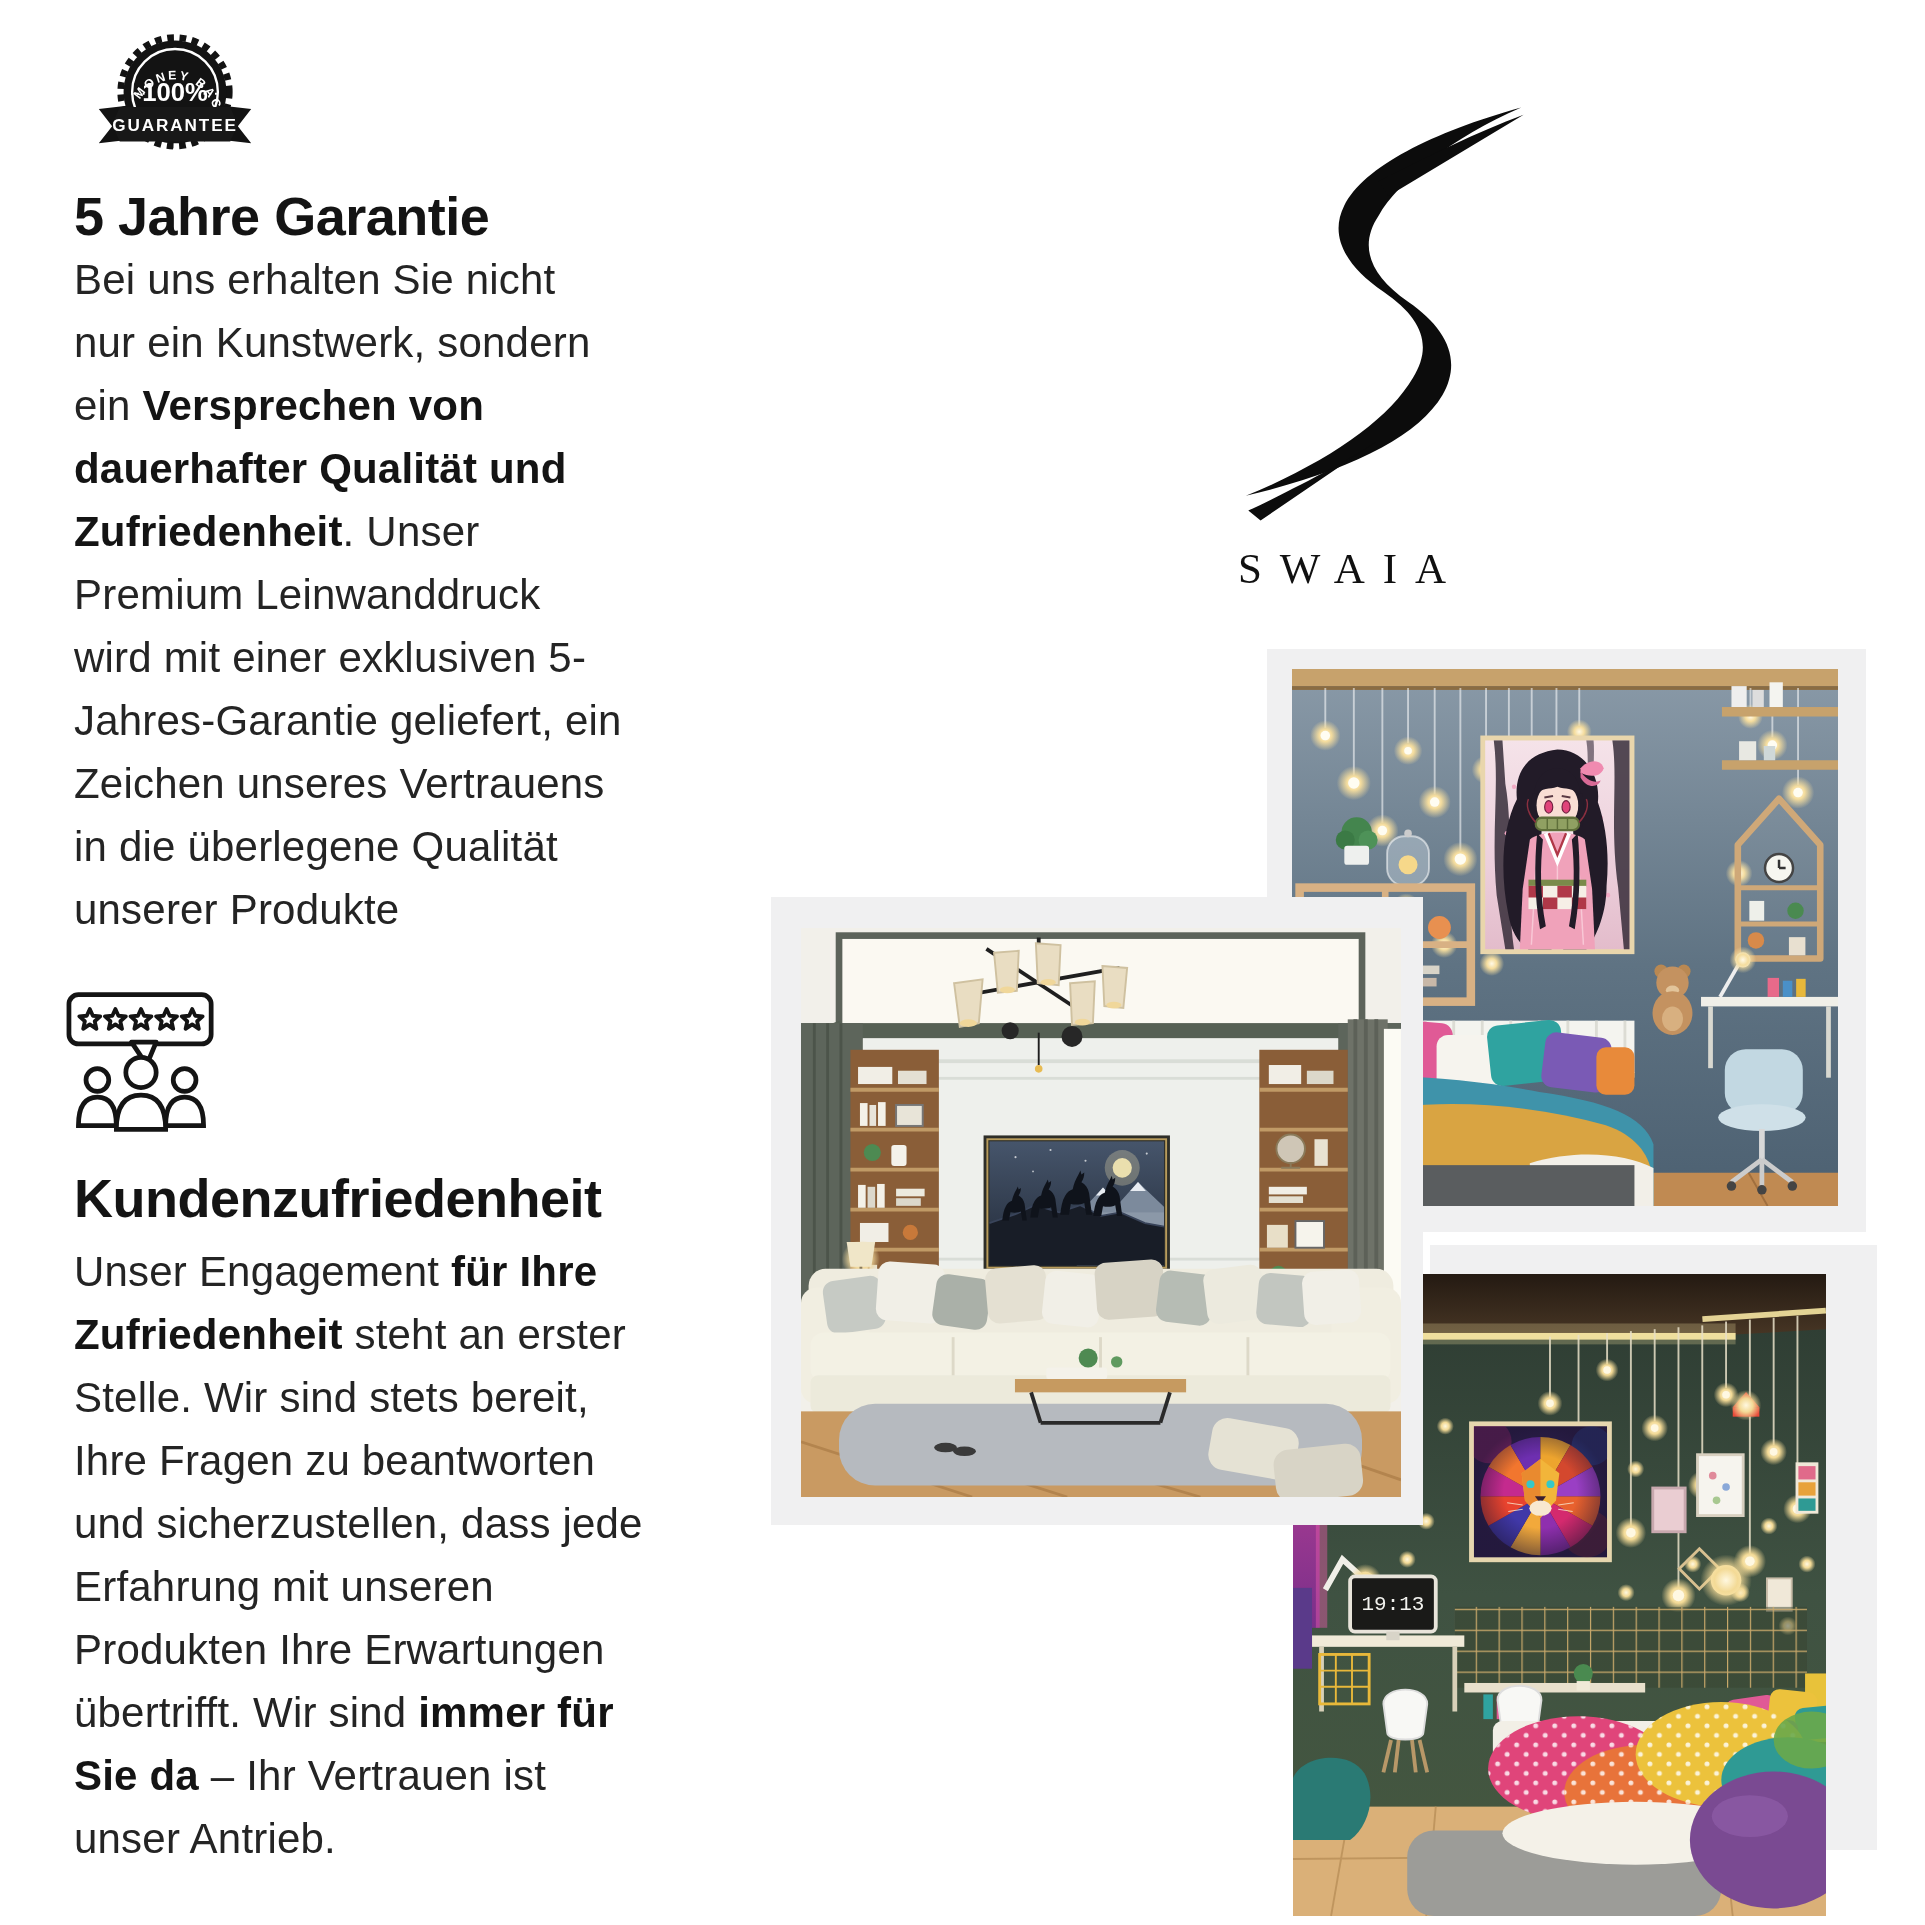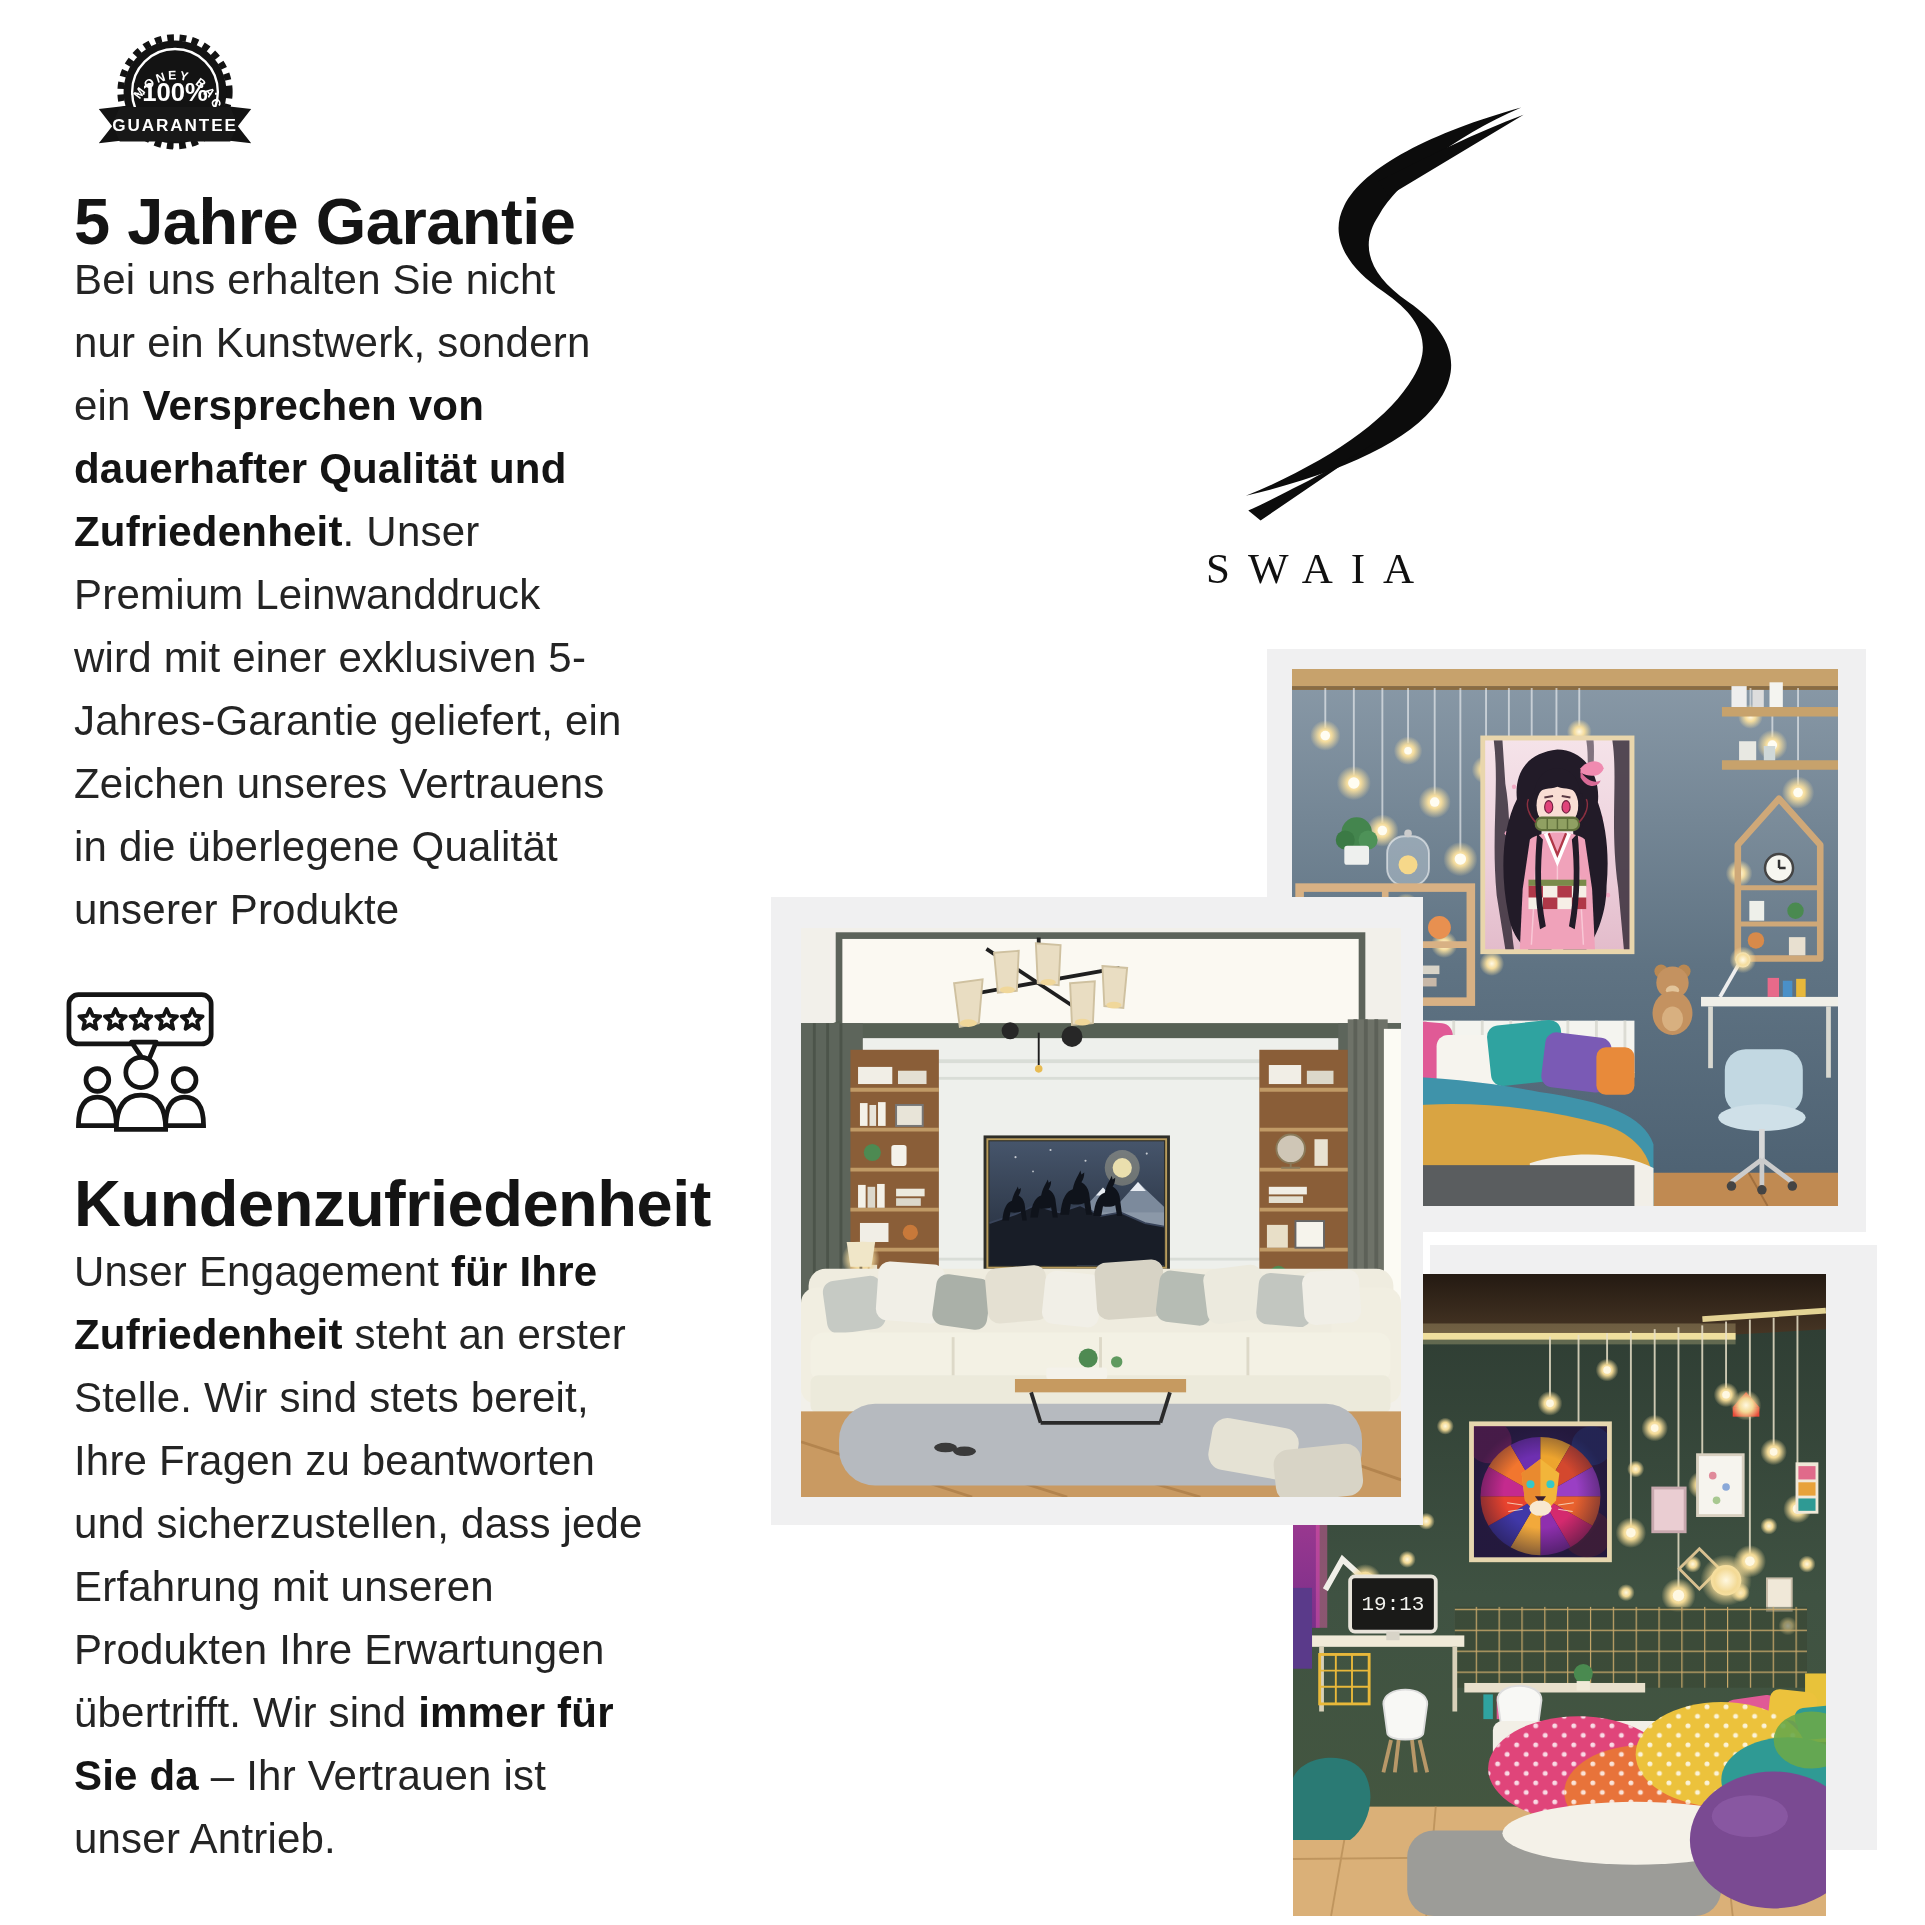--- a/index.html
+++ b/index.html
@@ -1,26 +1,26 @@
 <!DOCTYPE html>
 <html style="font-size:15px"><head>
 <meta charset="utf-8">
 <style>
   html,body{margin:0;padding:0;background:#fff;}
   .page{position:relative;width:1926px;height:1926px;background:#ffffff;overflow:hidden;
         font-family:"Liberation Sans",sans-serif;color:#1c1c1c;}
   .abs{position:absolute;}
-  .heading{position:absolute;font-weight:700;color:#141414;font-size:65px;line-height:1.12;letter-spacing:-0.5px;}
+  .heading{position:absolute;font-weight:700;color:#141414;font-size:54px;line-height:1.12;letter-spacing:-0.5px;}
   .bodytext{position:absolute;font-size:42px;line-height:63px;color:#242424;letter-spacing:0.2px;}
   .bodytext strong{font-weight:700;color:#141414;}
   .pnl{position:absolute;background:#f0f0f1;}
   .ph{position:absolute;overflow:hidden;background:#fef9c3;}
   .ph > svg{display:block;width:100%;height:100%;}
   .wordmark{position:absolute;font-family:"Liberation Serif",serif;font-size:43px;letter-spacing:18px;
-            color:#101010;white-space:nowrap;}
+            color:#101010;text-align:center;white-space:nowrap;}
   svg{display:block;}
 </style>
 </head>
 <body>
 
 <div class="page">
 
   <svg class="abs" style="left:95px;top:28.5px;" width="160" height="141" viewBox="0 0 168 148">
     <polygon points="4,84 38,80 38,116 4,120 18,102" fill="#131313"></polygon>
     <polygon points="164,84 130,80 130,116 164,120 150,102" fill="#131313"></polygon>

